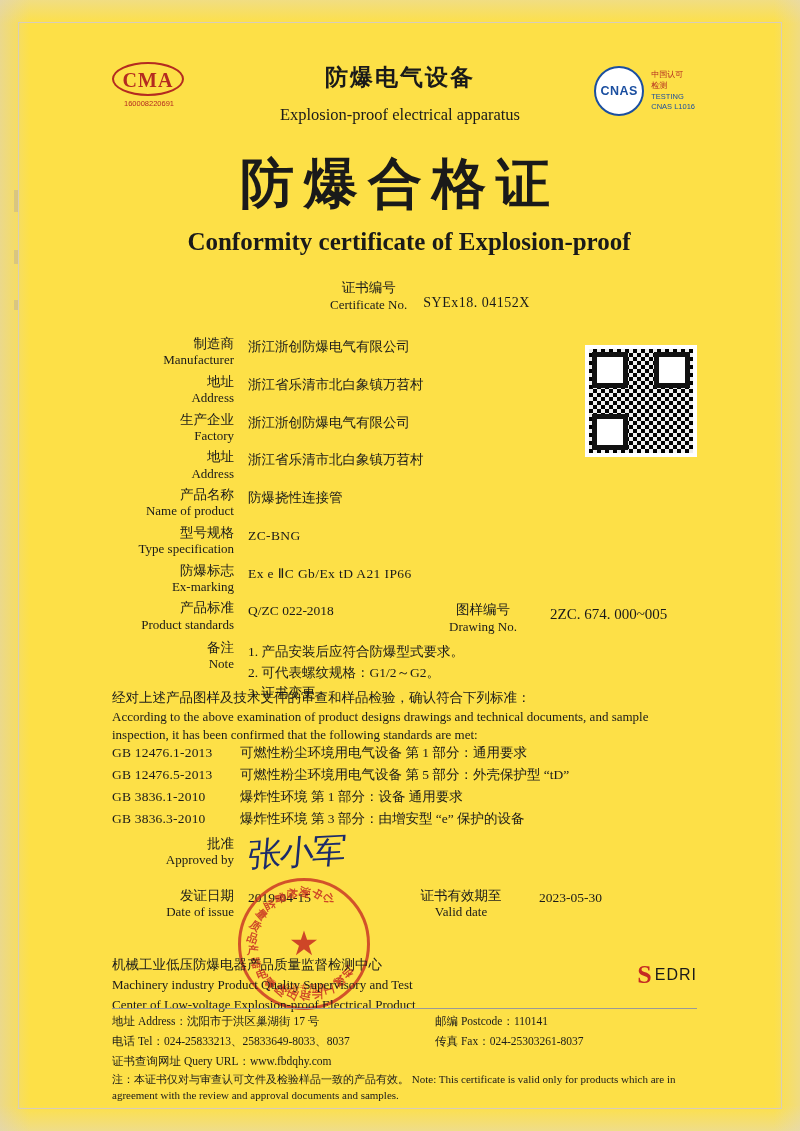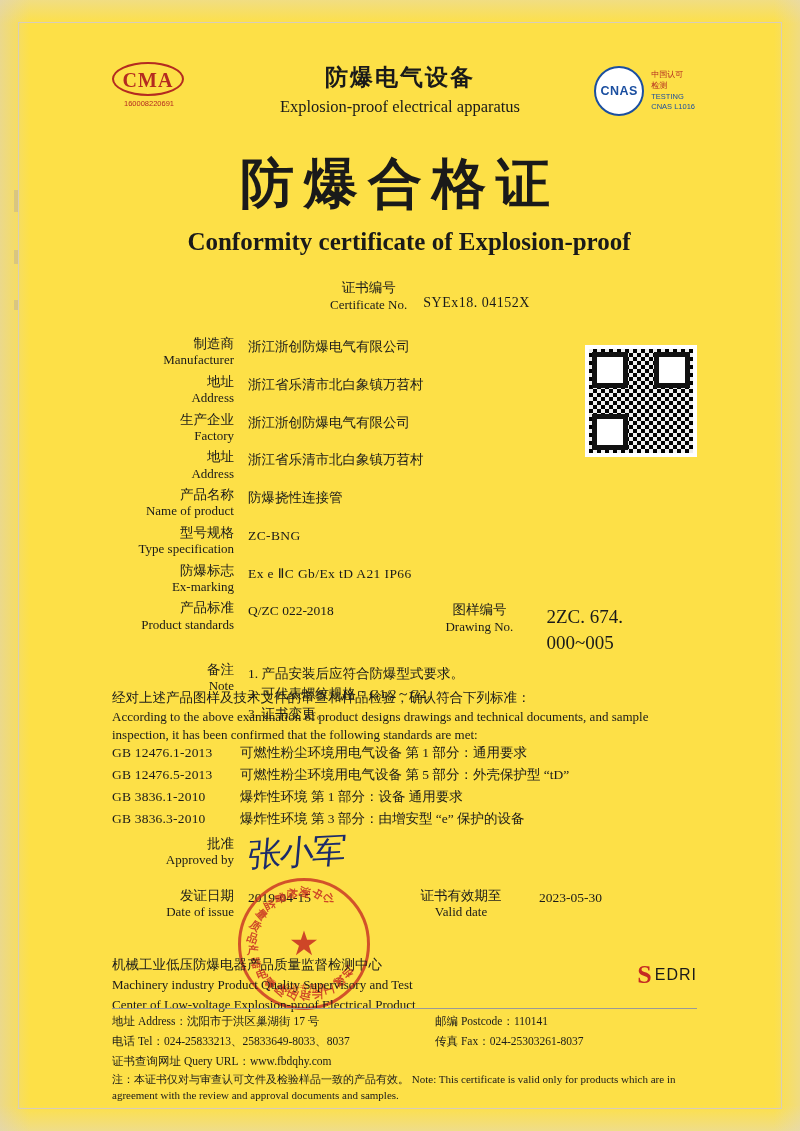--- a/index.html
+++ b/index.html
@@ -78,21 +78,21 @@
     width: 400px;
     text-align: center;
   }
   .header-title .cn {
     font-size: 23px;
     font-weight: bold;
     letter-spacing: 2px;
   }
   .header-title .en {
     font-size: 16.5px;
-    margin-top: 4px;
+    margin-top: 12px;
     font-family: "Liberation Serif", serif;
   }
   .cnas-mark {
     position: absolute;
     right: 105px;
     top: 66px;
     display: flex;
     align-items: center;
     gap: 7px;
   }
@@ -236,21 +236,21 @@
   }
   .sub-label {
     width: 110px;
     text-align: center;
     line-height: 1.2;
     flex: 0 0 110px;
   }
   .sub-label .cn { display:block; font-size: 13.5px; }
   .sub-label .en { display:block; font-size: 13px; }
   .sub-value {
-    font-size: 19px;
+    font-size: 15px;
     padding-top: 2px;
     padding-left: 12px;
   }
   .note-list {
     font-size: 13.5px;
     line-height: 1.5;
   }
   .note-list div { white-space: nowrap; }
 
   

